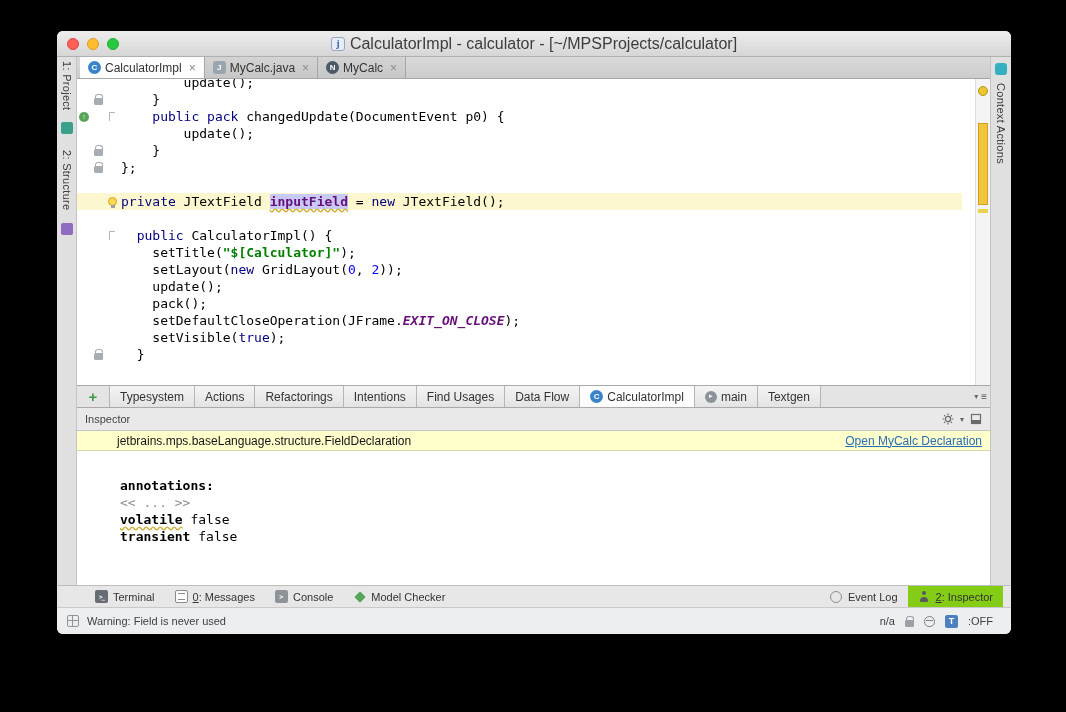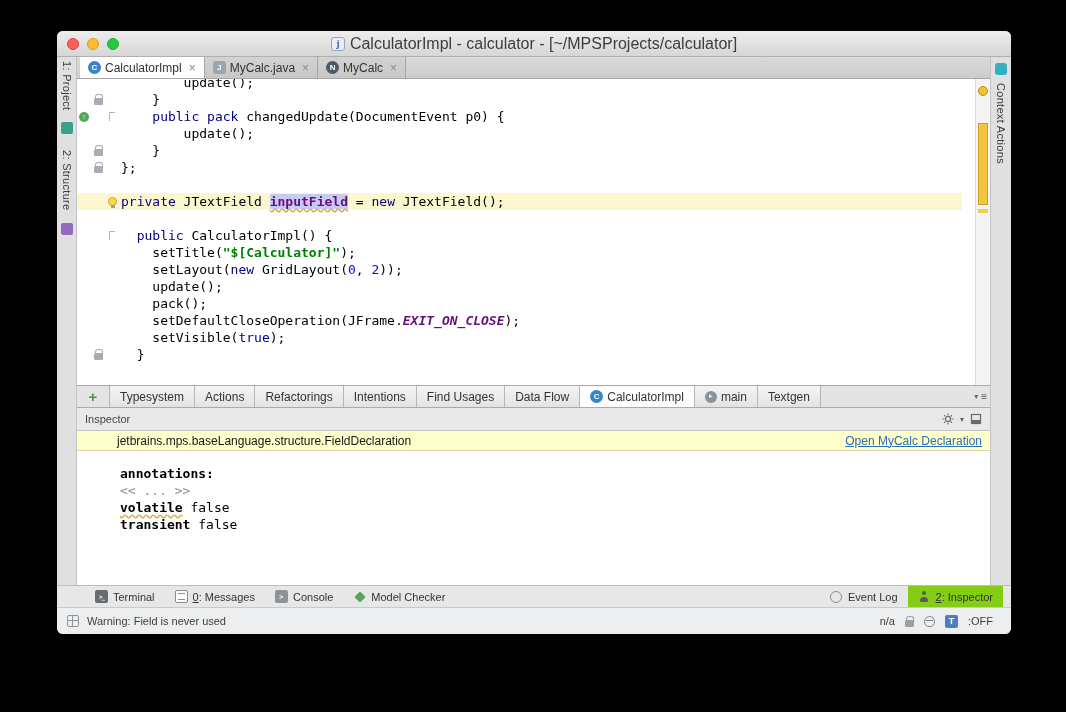--- a/index.html
+++ b/index.html
@@ -98,21 +98,21 @@
   .aspect-right{position:absolute;right:3px;top:0;bottom:0;display:flex;align-items:center;gap:3px;color:#555;font-size:10px}
 
   
   .insp-header{height:23px;flex:none;background:#e9e9e9;border-bottom:1px solid #c6c6c6;
     display:flex;align-items:center;padding:0 8px;font-size:11px;color:#444}
   .insp-actions{margin-left:auto;display:flex;align-items:center;gap:6px}
   .chev{font-size:8px;color:#666}
   .conceptbar{height:20px;flex:none;background:#ffffcc;border-bottom:1px solid #d9d9a8;
     display:flex;align-items:center;font-size:12px;color:#161616;padding-left:40px;padding-right:8px}
   .concept-link{margin-left:auto;color:#2a6db8;text-decoration:underline;cursor:pointer;white-space:nowrap}
-  .insp-content{flex:1;background:#fff;padding:14px 0 0 43px;overflow:hidden}
+  .insp-content{flex:1;background:#fff;padding:26px 0 0 43px;overflow:hidden}
   .irow{height:17px;display:flex;align-items:center}
   .itext{white-space:pre;font:13px "DejaVu Sans Mono",monospace;color:#000}
 
   
   .toolbar{height:22px;flex:none;background:#e7e7e7;border-top:1px solid #bdbdbd;
     display:flex;align-items:stretch;padding-left:28px;padding-right:8px;font-size:11px;color:#333}
   .twgroup{display:flex;align-items:stretch}
   .twitem{display:flex;align-items:center;gap:5px;padding:0 10px;cursor:default}
   .twitem.active{background:#84cc16}
   .twspacer{flex:1}

